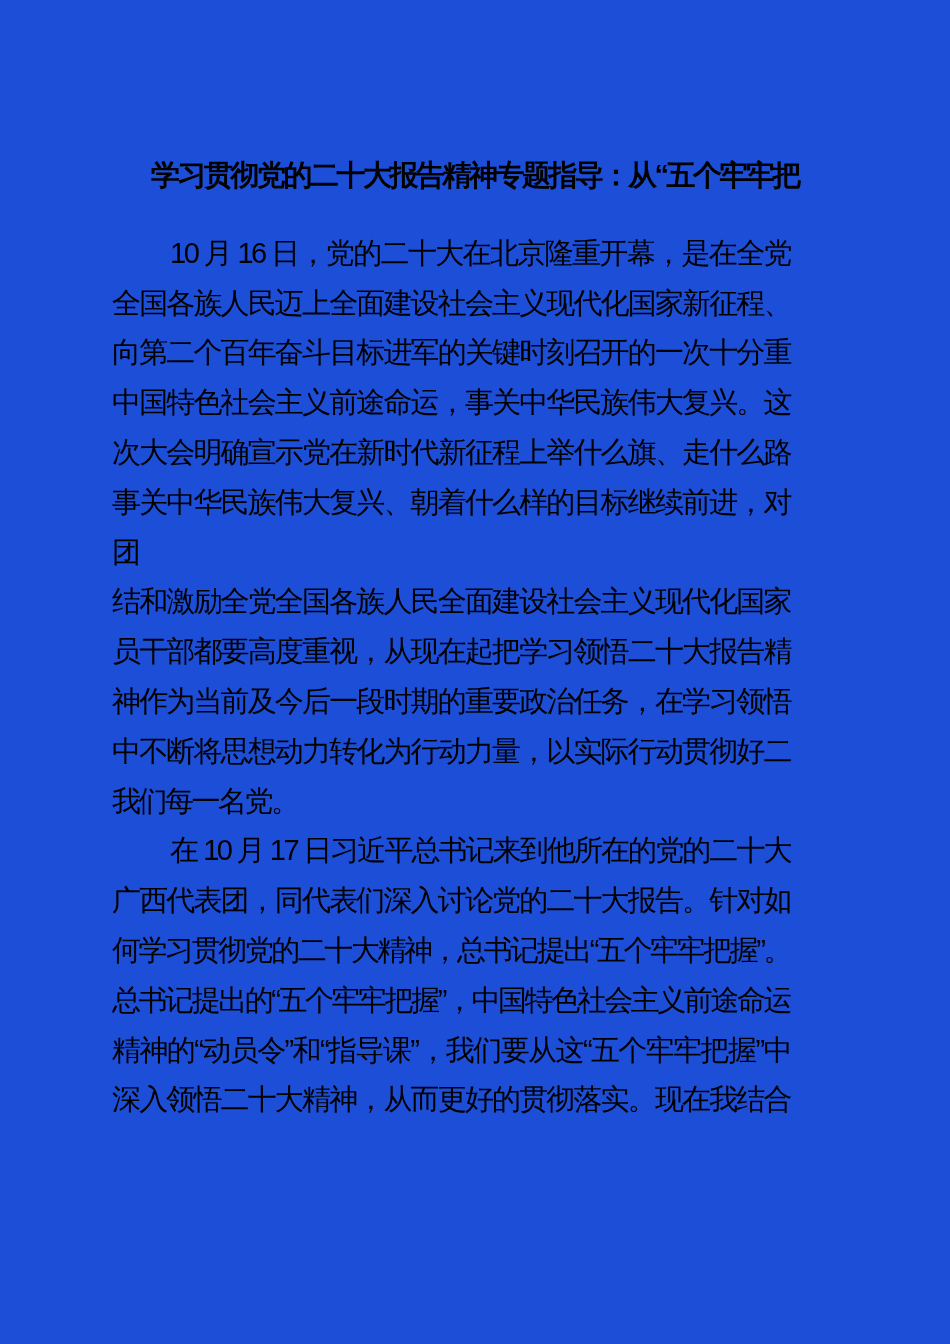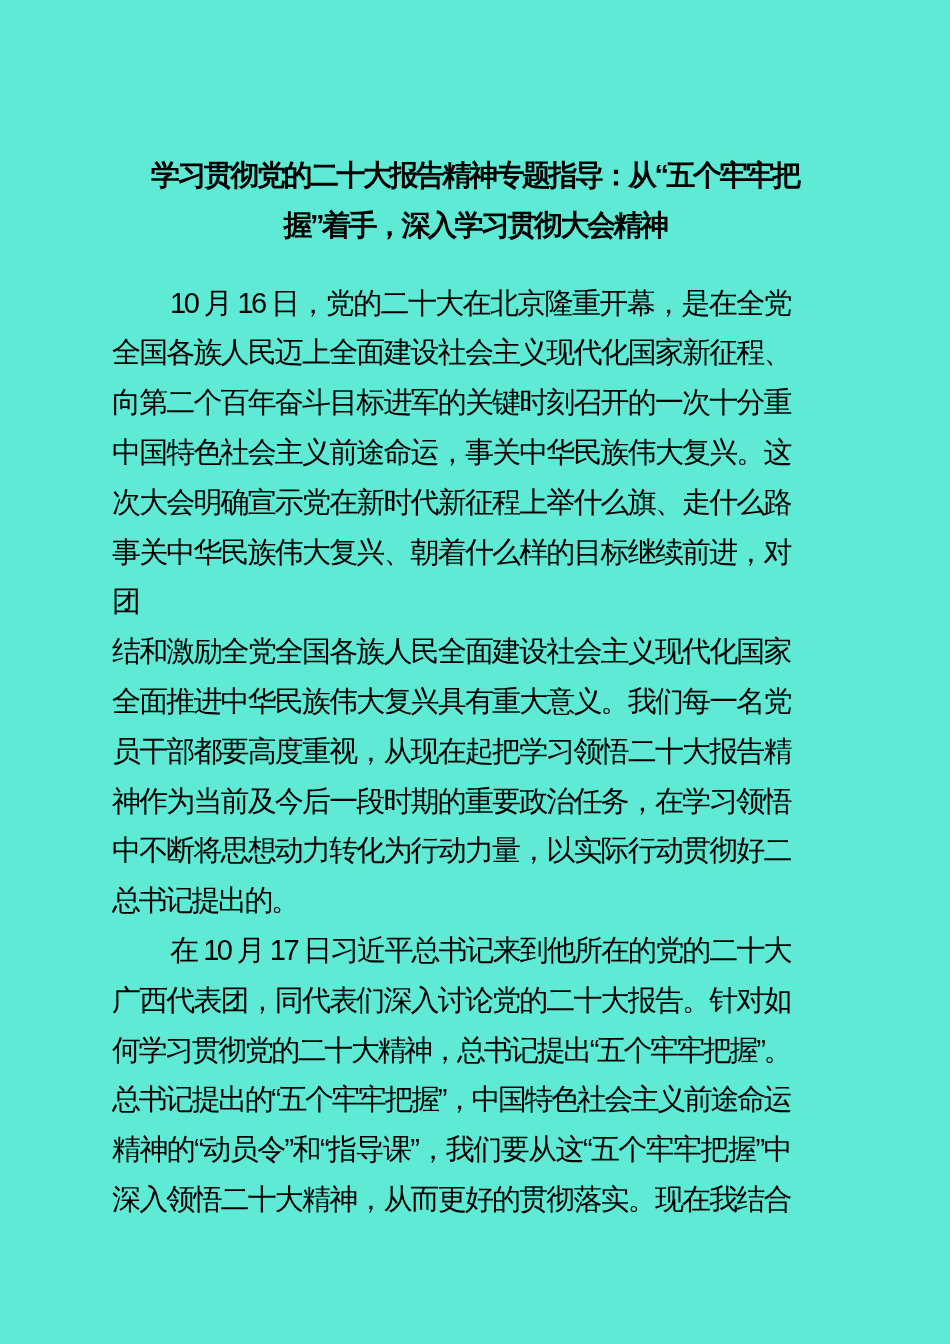--- a/index.html
+++ b/index.html
@@ -13,21 +13,21 @@
     color: #000000;
     font-family: "Liberation Sans", sans-serif;
     overflow: hidden;
     position: relative;
   }
   .doc-page {
     position: absolute;
     top: 0; left: 0;
     width: 950px;
     height: 1344px;
-    background: #5eead4;
+    background: #1d4ed8;
   }
   .doc-title {
     padding-top: 151px;
   }
   .title-line {
     text-align: center;
     font-weight: 700;
     font-size: 29px;
     line-height: 49.8px;
     letter-spacing: -2.5px;
@@ -56,36 +56,34 @@
   .text-line.lastline {
     text-align-last: left;
   }
 </style>
 </head>
 <body>
 
 <div class="doc-page">
   <div class="doc-title" id="doc-title">
       <div class="title-line">学习贯彻党的二十大报告精神专题指导：从“五个牢牢把</div>
-      <div class="title-line">握”着手，深入学习贯彻大会精神</div>
     </div>
   <div class="doc-body" id="doc-body">
       <div class="paragraph">
         <div class="text-line indent">10 月 16 日，党的二十大在北京隆重开幕，是在全党</div>
         <div class="text-line">全国各族人民迈上全面建设社会主义现代化国家新征程、</div>
         <div class="text-line">向第二个百年奋斗目标进军的关键时刻召开的一次十分重</div>
         <div class="text-line">中国特色社会主义前途命运，事关中华民族伟大复兴。这</div>
         <div class="text-line">次大会明确宣示党在新时代新征程上举什么旗、走什么路</div>
         <div class="text-line">事关中华民族伟大复兴、朝着什么样的目标继续前进，对团</div>
         <div class="text-line">结和激励全党全国各族人民全面建设社会主义现代化国家</div>
-        <div class="text-line">全面推进中华民族伟大复兴具有重大意义。我们每一名党</div>
         <div class="text-line">员干部都要高度重视，从现在起把学习领悟二十大报告精</div>
         <div class="text-line">神作为当前及今后一段时期的重要政治任务，在学习领悟</div>
         <div class="text-line">中不断将思想动力转化为行动力量，以实际行动贯彻好二</div>
-        <div class="text-line lastline">总书记提出的。</div>
+        <div class="text-line lastline">我们每一名党。</div>
       </div>
       <div class="paragraph">
         <div class="text-line indent">在 10 月 17 日习近平总书记来到他所在的党的二十大</div>
         <div class="text-line">广西代表团，同代表们深入讨论党的二十大报告。针对如</div>
         <div class="text-line">何学习贯彻党的二十大精神，总书记提出“五个牢牢把握”。</div>
         <div class="text-line">总书记提出的“五个牢牢把握”，中国特色社会主义前途命运</div>
         <div class="text-line">精神的“动员令”和“指导课”，我们要从这“五个牢牢把握”中</div>
         <div class="text-line">深入领悟二十大精神，从而更好的贯彻落实。现在我结合</div>
       </div>
     </div>

